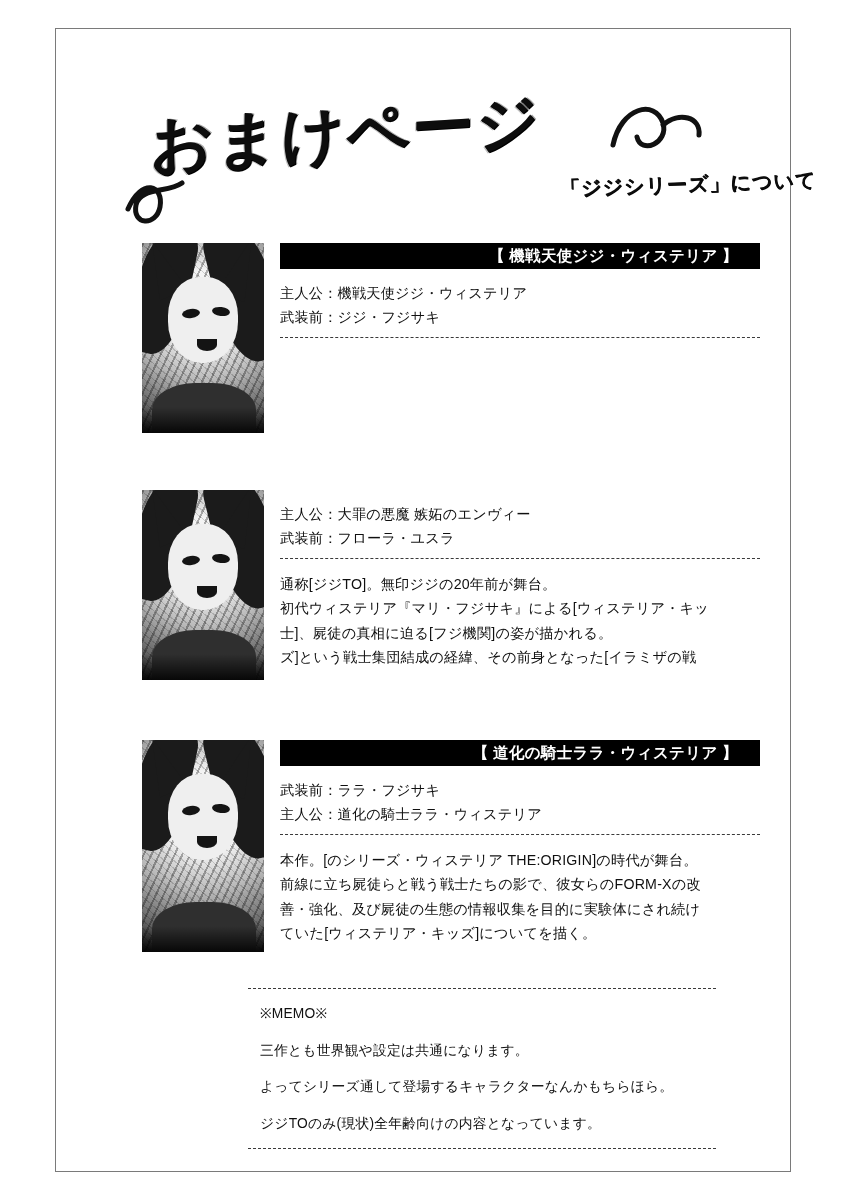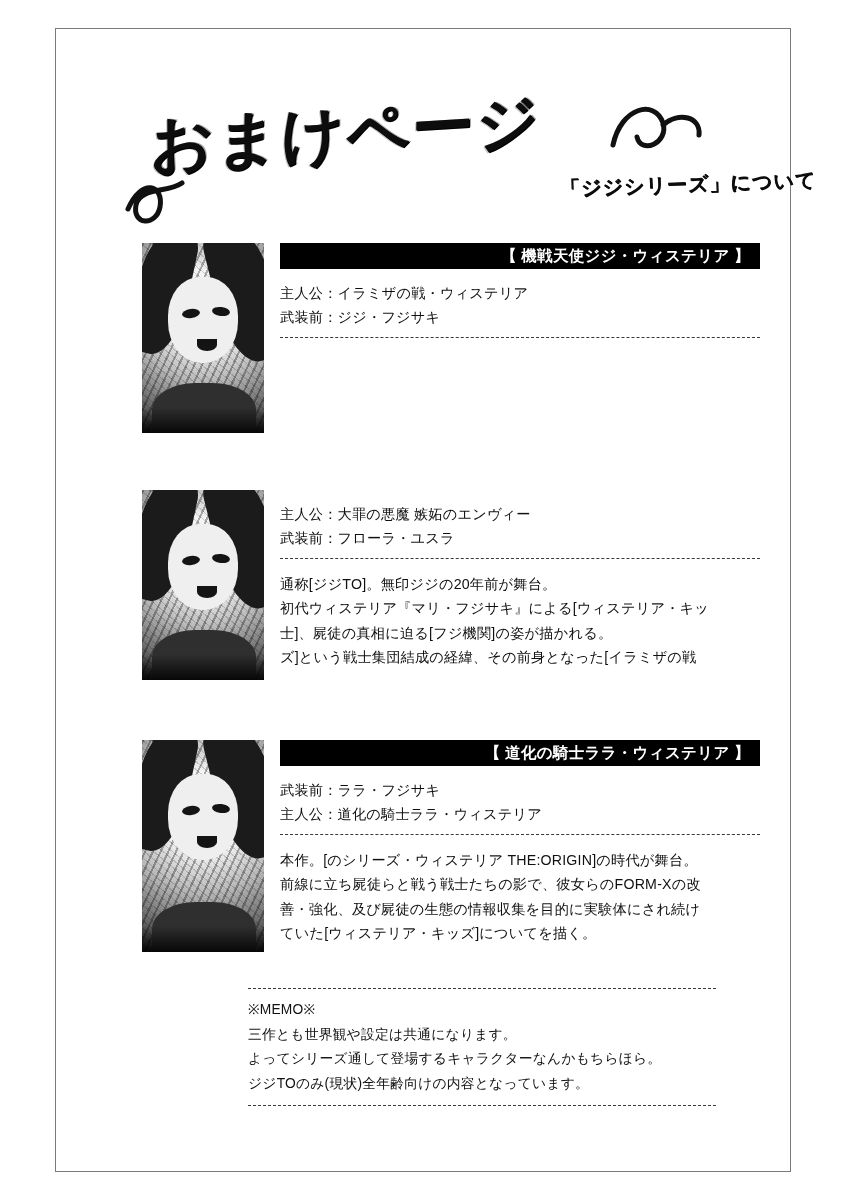--- a/index.html
+++ b/index.html
@@ -119,21 +119,21 @@
     top: 0;
     width: 480px;
   }
   .head-bar {
     background: #000000;
     color: #ffffff;
     font-size: 15.5px;
     font-weight: bold;
     line-height: 26px;
     height: 26px;
-    padding: 0 10px;
+    padding: 0 22px;
     text-align: right;
     white-space: nowrap;
     letter-spacing: 0.3px;
     box-sizing: border-box;
   }
   .lines {
     margin-top: 12px;
     font-size: 14.2px;
     line-height: 1.72;
     letter-spacing: 0.2px;
@@ -153,21 +153,21 @@
     top: 988px;
     width: 468px;
   }
   .memo .dashrule { margin: 0 0 8px 0; }
   .memo .dashrule.bottom { margin: 9px 0 0 0; }
   .memo-lines {
     font-size: 13.8px;
     line-height: 1.78;
     letter-spacing: 0.2px;
   }
-  .memo-lines p { margin: 0; }
+  .memo-lines p { margin: 12px; }
 </style>
 </head>
 <body>
 
 <div class="page">
   <div class="frame"></div>
 
   <div class="title-block">
     <svg class="squiggle sq1" width="120" height="70" viewBox="0 0 120 70">
       <path d="M8 42 C 22 10, 44 18, 40 40 C 36 60, 12 58, 16 38 C 20 20, 48 26, 62 16" fill="none" stroke="#111" stroke-width="5" stroke-linecap="round"></path>
@@ -190,21 +190,21 @@
       <div class="pshape p-face"></div>
       <div class="pshape p-eye-l"></div>
       <div class="pshape p-eye-r"></div>
       <div class="pshape p-mouth"></div>
       <div class="pshape p-body"></div>
       <div class="pshape p-dark-b"></div>
     </div>
     <div class="entry-body">
       <div class="head-bar">【 機戦天使ジジ・ウィステリア 】</div>
       <div class="lines">
-        <p>主人公：イラミザの戦・ウィステリア</p>
+        <p>主人公：機戦天使ジジ・ウィステリア</p>
         <p>武装前：ジジ・フジサキ</p>
       </div>
       <div class="dashrule"></div>
     </div>
   </div>
 
   <div class="entry entry-2">
     <div class="portrait">
       <div class="pbg"></div>
       <div class="pshape p-hair-l"></div>

